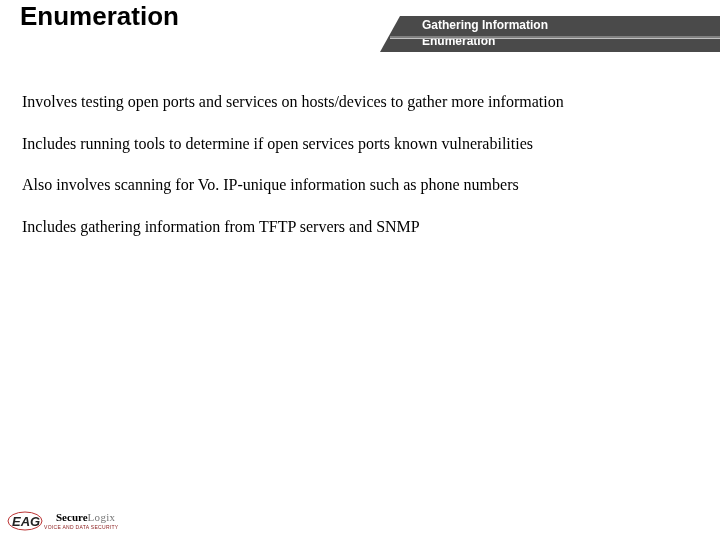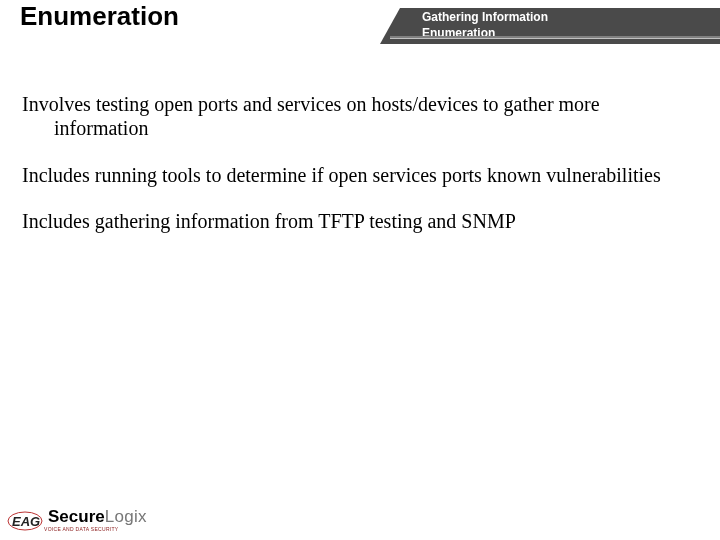--- a/index.html
+++ b/index.html
@@ -13,21 +13,21 @@
     overflow: hidden;
     position: relative;
   }
   .header-area {
     position: relative;
     width: 100%;
     height: 70px;
   }
   .tab {
     position: absolute;
-    top: 8px;
+    top: 16px;
     right: 0;
     width: 320px;
     height: 36px;
     background: #4a4a4a;
   }
   .tab::before {
     content: "";
     position: absolute;
     left: -20px;
     top: 0;
@@ -68,40 +68,41 @@
     font-family: Verdana, Arial, sans-serif;
     font-weight: bold;
     font-size: 26px;
     line-height: 1.15;
     color: #000;
   }
   .content {
     padding: 22px 22px 0 22px;
   }
   .bullet {
-    font-size: 20px;
+    font-size: 16px;
     line-height: 1.22;
     margin: 0 0 22px 0;
     padding-left: 32px;
     text-indent: -32px;
   }
   .logo {
     position: absolute;
     left: 6px;
     bottom: 6px;
     display: flex;
+    align-items: center;
   }
   .logo-mark {
     display: inline-block;
   }
   .logo-mark svg { display: block; }
   .logo-text {
-    font-family: Liberation Sans, sans-serif;
-    font-size: 17px;
-    margin-left: 4px;
+    font-family: Liberation Serif, serif;
+    font-size: 11px;
+    margin-left: 12px;
     line-height: 1;
   }
   .logo-text .bold { font-weight: bold; color: #000; }
   .logo-text .light { color: #777; letter-spacing: 0.3px; }
   .logo-sub {
     font-family: Arial, sans-serif;
     font-size: 5px;
     color: #8a1a1a;
     letter-spacing: 0.3px;
     margin-top: 1px;
@@ -120,21 +121,22 @@
   <div class="tab-underline"></div>
   <div class="tab-underline2"></div>
   <div class="title">
     <span>Enumeration</span><br>
   </div>
 </div>
 
 <div class="content">
   <p class="bullet">Involves testing open ports and services on hosts/devices to gather more information</p>
   <p class="bullet">Includes running tools to determine if open services ports known vulnerabilities</p>
-  <p class="bullet">Includes gathering information from TFTP testing and SNMP</p>
+  <p class="bullet">Also involves scanning for Vo. IP-unique information such as phone numbers</p>
+  <p class="bullet">Includes gathering information from TFTP servers and SNMP</p>
 </div>
 
 <div class="logo">
   <span class="logo-mark">
     <svg width="38" height="26" viewBox="0 0 38 26">
       <ellipse cx="19" cy="13" rx="17" ry="9" fill="none" stroke="#b33" stroke-width="1"></ellipse>
       <text x="6" y="18" font-family="Arial" font-size="13" font-weight="bold" font-style="italic" fill="#222">EAG</text>
     </svg>
   </span>
   <span>

